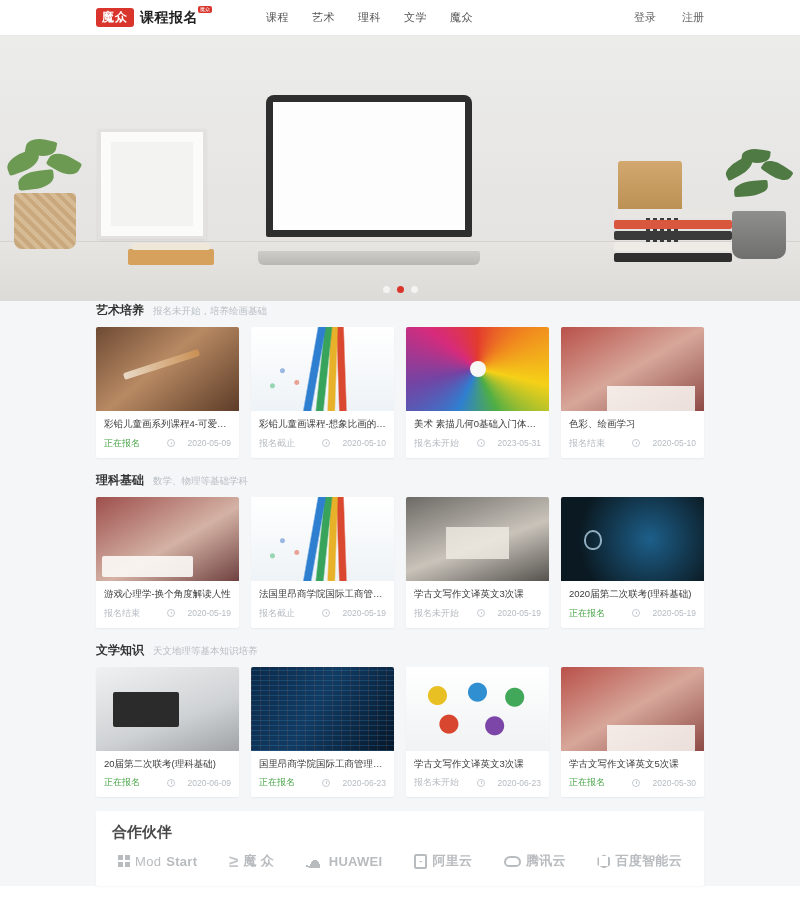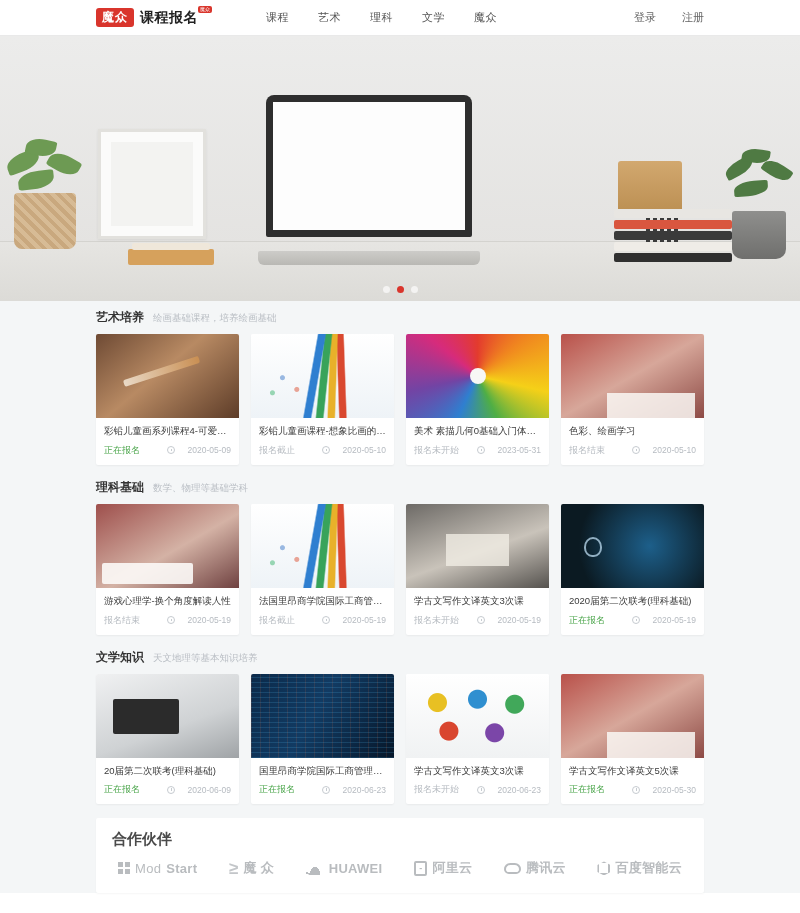--- a/index.html
+++ b/index.html
@@ -44,21 +44,21 @@
     position: absolute;
     top: -2px;
     right: -14px;
     background: #d9352c;
     color: #fff;
     font-size: 5px;
     padding: 1px 2px;
     border-radius: 2px;
     line-height: 1;
   }
-  .nav-links { display: flex; margin-left: 68px; gap: 29px; }
+  .nav-links { display: flex; margin-left: 68px; gap: 23px; }
   .nav-links a {
     font-size: 11px;
     color: #555;
     text-decoration: none;
     letter-spacing: 0.5px;
   }
   .nav-right { margin-left: auto; display: flex; gap: 26px; }
   .nav-right a { font-size: 11px; color: #666; text-decoration: none; }
 
   
@@ -128,21 +128,21 @@
   .plant-r .leaf { background:#4f7a43; }
 
   .carousel-dots {
     position: absolute; bottom: 8px; left: 0; right: 0;
     display: flex; justify-content: center; gap: 7px;
   }
   .dot { width: 7px; height: 7px; border-radius: 50%; background: rgba(255,255,255,.65); }
   .dot.active { background: #d9352c; }
 
   
-  .page { background: #f4f6f7; padding: 8px 96px 0; }
+  .page { background: #f4f6f7; padding: 1px 96px 0; }
   .section { margin-bottom: 14px; }
   .section-head { display: flex; align-items: baseline; margin-bottom: 8px; }
   .section-title { font-size: 12px; font-weight: bold; color: #333; }
   .section-sub { font-size: 9.5px; color: #b9bec4; margin-left: 9px; }
 
   .card-grid { display: grid; grid-template-columns: repeat(4, 1fr); gap: 12px; }
   .card {
     background: #fff;
     border-radius: 2px;
     overflow: hidden;
@@ -344,21 +344,21 @@
     <span class="dot active"></span>
     <span class="dot"></span>
   </div>
 </div>
 
 <div class="page">
 
   <div class="section">
     <div class="section-head">
       <span class="section-title">艺术培养</span>
-      <span class="section-sub">绘画基础课程，培养绘画基础</span>
+      <span class="section-sub">报名未开始，培养绘画基础</span>
     </div>
     <div class="card-grid">
       <div class="card">
         <div class="card-thumb t-draw"></div>
         <div class="card-body">
             <div class="card-title">彩铅儿童画系列课程4-可爱的玩具</div>
           </div>
         <div class="card-meta">
           <span class="status open">正在报名</span>
           <span class="date">

